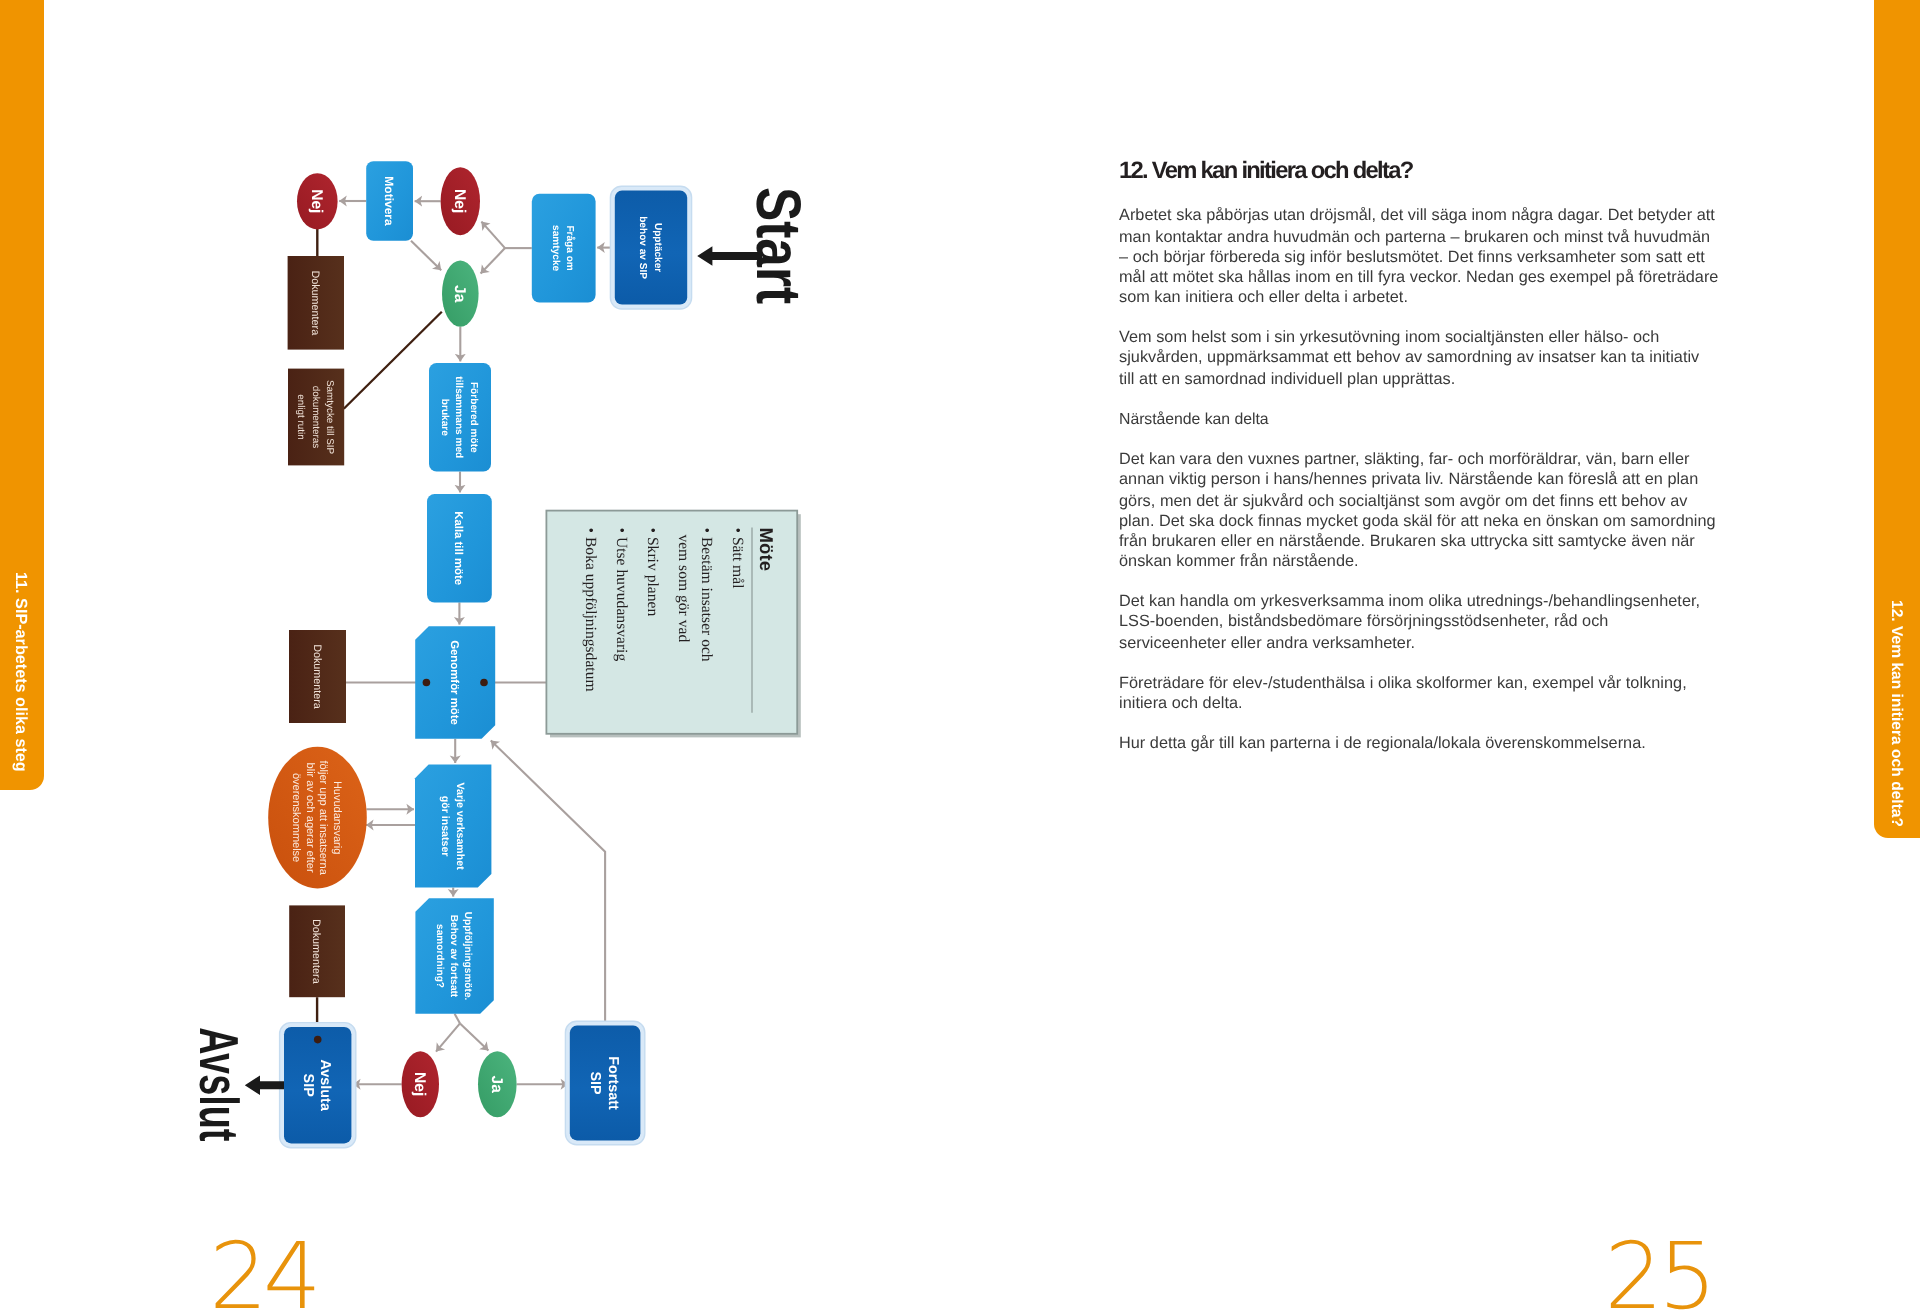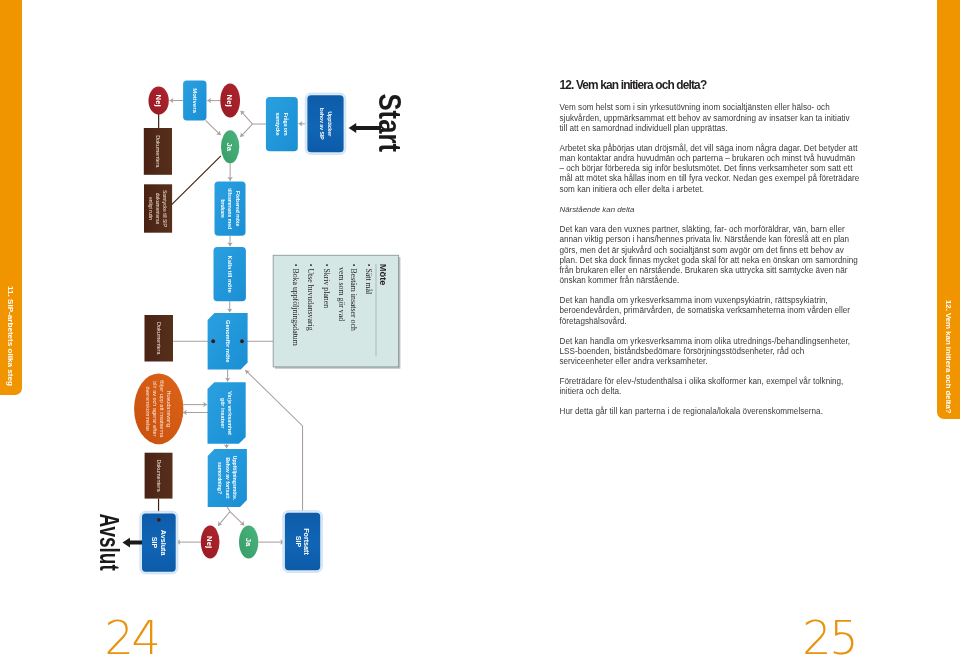--- a/index.html
+++ b/index.html
@@ -18,21 +18,21 @@
 
   
   .pagenum{position:absolute;color:#E8930B;font-size:46px;font-weight:300;font-family:"DejaVu Sans",sans-serif;letter-spacing:-2.3px;line-height:1;}
   #pn-left{left:104.6px;top:614.8px;}
   #pn-right{left:802.2px;top:615px;}
 
   
   #article{position:absolute;left:559.5px;top:80px;width:300px;color:#2b2b2b;}
   #article h1{font-size:11.9px;font-weight:bold;margin:0 0 11.5px 0;letter-spacing:-.85px;color:#231f20;line-height:1.0;}
   #article p{font-size:8.15px;line-height:10.18px;margin:0 0 9.8px 0;letter-spacing:.02px;color:#3a3a3a;}
-  #article p.it{font-style:italic;margin:0 0 10.6px 0;padding-top:0;font-size:7.92px;letter-spacing:-0.02px;}
+  #article p.it{margin:0 0 10.6px 0;padding-top:0;font-size:7.92px;letter-spacing:-0.02px;}
 
   
   #flow{position:absolute;left:0;top:0;width:480px;height:657px;overflow:visible;}
   #flowsvg{position:absolute;left:0;top:0;width:480px;height:657px;overflow:visible;}
 </style>
 </head>
 <body>
 
 <div id="page">
 
@@ -42,25 +42,24 @@
   <div id="tab-right" class="tab">
     <span class="tab-text">12. Vem kan initiera och delta?</span>
   </div>
 
   <div id="pn-left" class="pagenum">24</div>
   <div id="pn-right" class="pagenum">25</div>
 
   <div id="article">
     <h1>12. Vem kan initiera och delta?</h1>
     <div id="article-blocks">
+        <p>Arbetet ska påbörjas utan dröjsmål, det vill säga inom några dagar. Det betyder att man kontaktar andra huvudmän och parterna – brukaren och minst två huvudmän – och börjar förbereda sig inför beslutsmötet. Det finns verksamheter som satt ett mål att mötet ska hållas inom en till fyra veckor. Nedan ges exempel på företrädare som kan initiera och eller delta i arbetet.</p>
         <p>Vem som helst som i sin yrkesutövning inom socialtjänsten eller hälso- och sjukvården, uppmärksammat ett behov av samordning av insatser kan ta initiativ till att en samordnad individuell plan upprättas.</p>
-        <p>Arbetet ska påbörjas utan dröjsmål, det vill säga inom några dagar. Det betyder att man kontaktar andra huvudmän och parterna – brukaren och minst två huvudmän – och börjar förbereda sig inför beslutsmötet. Det finns verksamheter som satt ett mål att mötet ska hållas inom en till fyra veckor. Nedan ges exempel på företrädare som kan initiera och eller delta i arbetet.</p>
         <p class="it">Närstående kan delta</p>
         <p>Det kan vara den vuxnes partner, släkting, far- och morföräldrar, vän, barn eller annan viktig person i hans/hennes privata liv. Närstående kan föreslå att en plan görs, men det är sjukvård och socialtjänst som avgör om det finns ett behov av plan. Det ska dock finnas mycket goda skäl för att neka en önskan om samordning från brukaren eller en närstående. Brukaren ska uttrycka sitt samtycke även när önskan kommer från närstående.</p>
-        <p>Det kan handla om yrkesverksamma inom vuxenpsykiatrin, rättspsykiatrin, beroendevården, primärvården, de somatiska verksamheterna inom vården eller företagshälsovård.</p>
         <p>Det kan handla om yrkesverksamma inom olika utrednings-/behandlingsenheter, LSS-boenden, biståndsbedömare försörjningsstödsenheter, råd och serviceenheter eller andra verksamheter.</p>
         <p>Företrädare för elev-/studenthälsa i olika skolformer kan, exempel vår tolkning, initiera och delta.</p>
         <p>Hur detta går till kan parterna i de regionala/lokala överenskommelserna.</p>
       </div>
   </div>
 
   <div id="flow">
     <svg id="flowsvg" viewBox="0 0 480 657" width="480" height="657" xmlns="http://www.w3.org/2000/svg">
       <defs>
         <linearGradient id="gLB" x1="0" y1="1" x2="1" y2="0">

